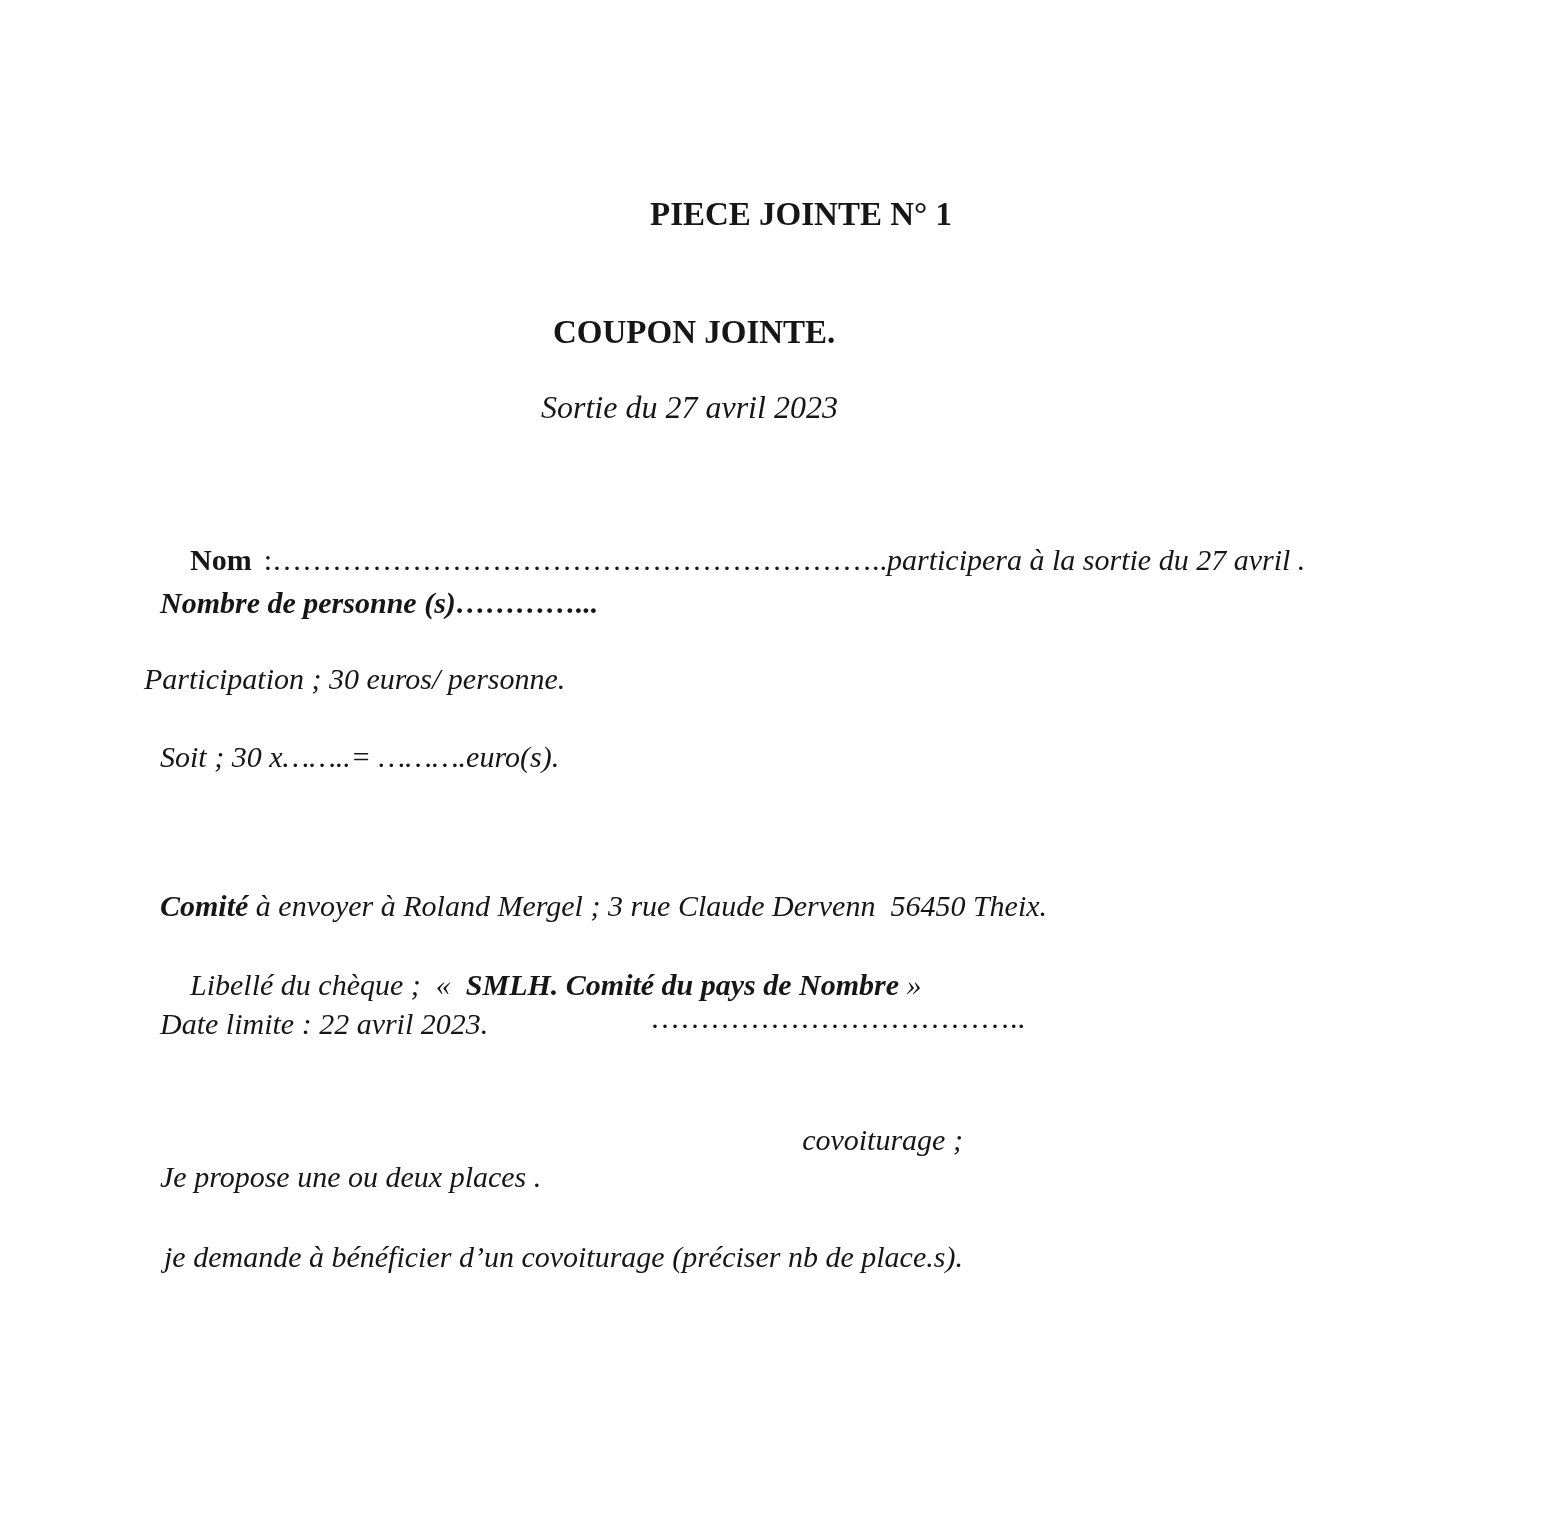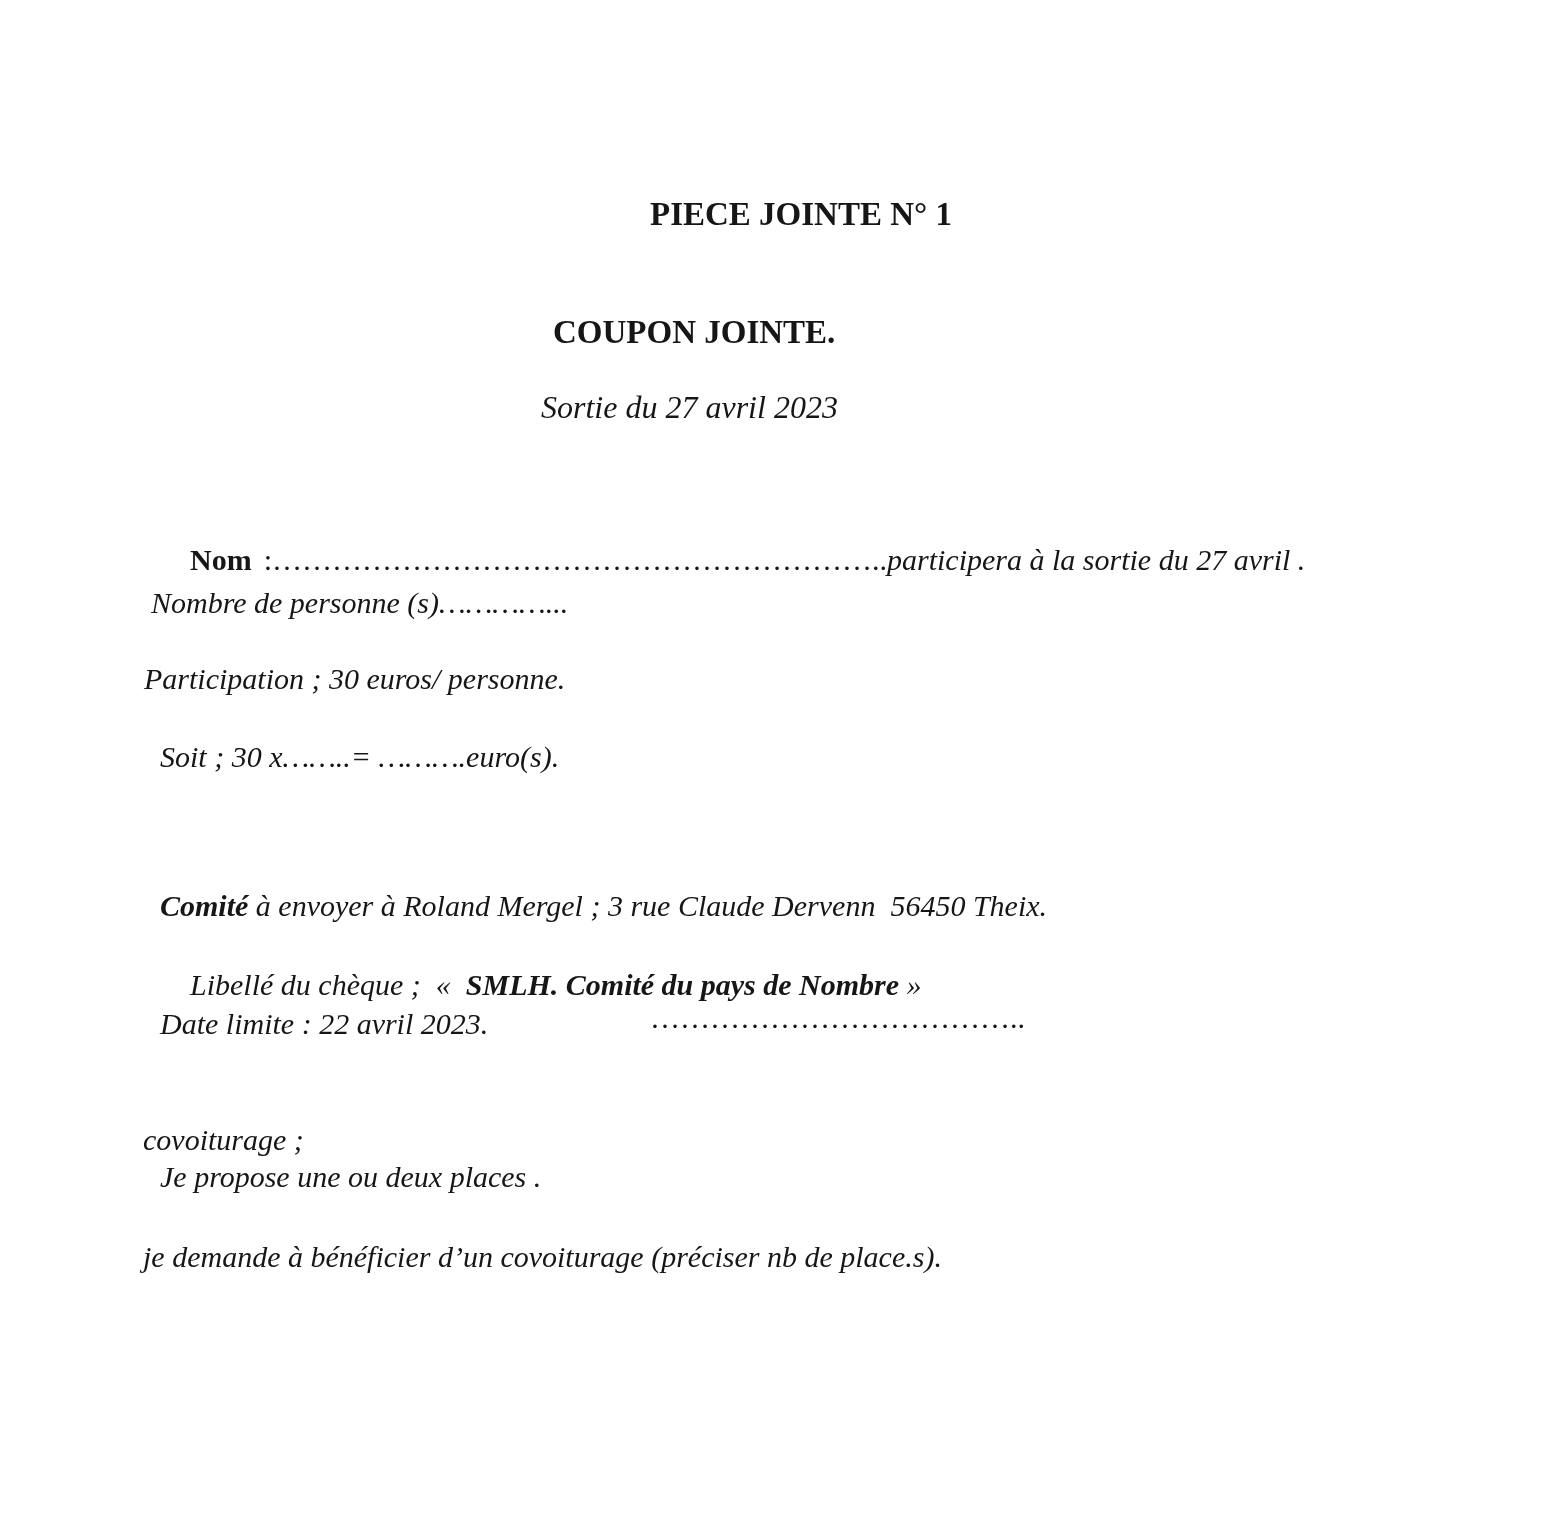--- a/index.html
+++ b/index.html
@@ -42,38 +42,38 @@
   <div class="title" style="left:650px; top:196px;">PIECE JOINTE N° 1</div>
 
   <div class="title" style="left:553px; top:314px;">COUPON JOINTE.</div>
 
   <div class="line date-title" style="left:529px; top:388px;margin-left:12px;">Sortie du 27 avril 2023</div>
 
   <div class="line" style="left:160px; top:501px;">
     <span class="b upright">Nom</span><span class="upright gap-sm">:……………………………………………………..</span><span class="gap-lg">participera à la sortie du 27 avril .</span>
   </div>
 
-  <div class="line" style="left:151px; top:583px;">Nombre de personne (s)…………...</div>
+  <div class="line" style="left:160px; top:583px;font-weight:bold;">Nombre de personne (s)…………...</div>
 
   <div class="line" style="left:144px; top:659px;">Participation ; 30 euros/ personne.</div>
 
   <div class="line" style="left:160px; top:737px;">Soit ; 30 x……..= ……….euro(s).</div>
 
   <div class="line multi lh40" style="left:160px; top:808px;">
     <div><span class="b">Comité</span><span> à envoyer à Roland Mergel ; 3 rue Claude Dervenn  56450 Theix.</span></div>
     <div>Date limite : 22 avril 2023.</div>
   </div>
 
   <div class="line" style="left:160px; top:926px;">
     <span>Libellé du chèque ;  «  </span><span class="b">SMLH. Comité du pays de Nombre</span><span> »</span>
   </div>
 
   <div class="line upright" style="left:650px; top:998px;">………………………………..</div>
 
-  <div class="line multi" style="left:143px; top:1042px;">
+  <div class="line multi" style="left:164px; top:1042px;text-align:right;">
     <div>covoiturage ;</div>
     <div>je demande à bénéficier d’un covoiturage (préciser nb de place.s).</div>
   </div>
 
   <div class="line" style="left:160px; top:1157px;">Je propose une ou deux places .</div>
 
 
   <div class="line multi lh40" style="left:160px; top:1386px;">
     <div><span class="b">MENU</span><span> ;</span></div>
     

